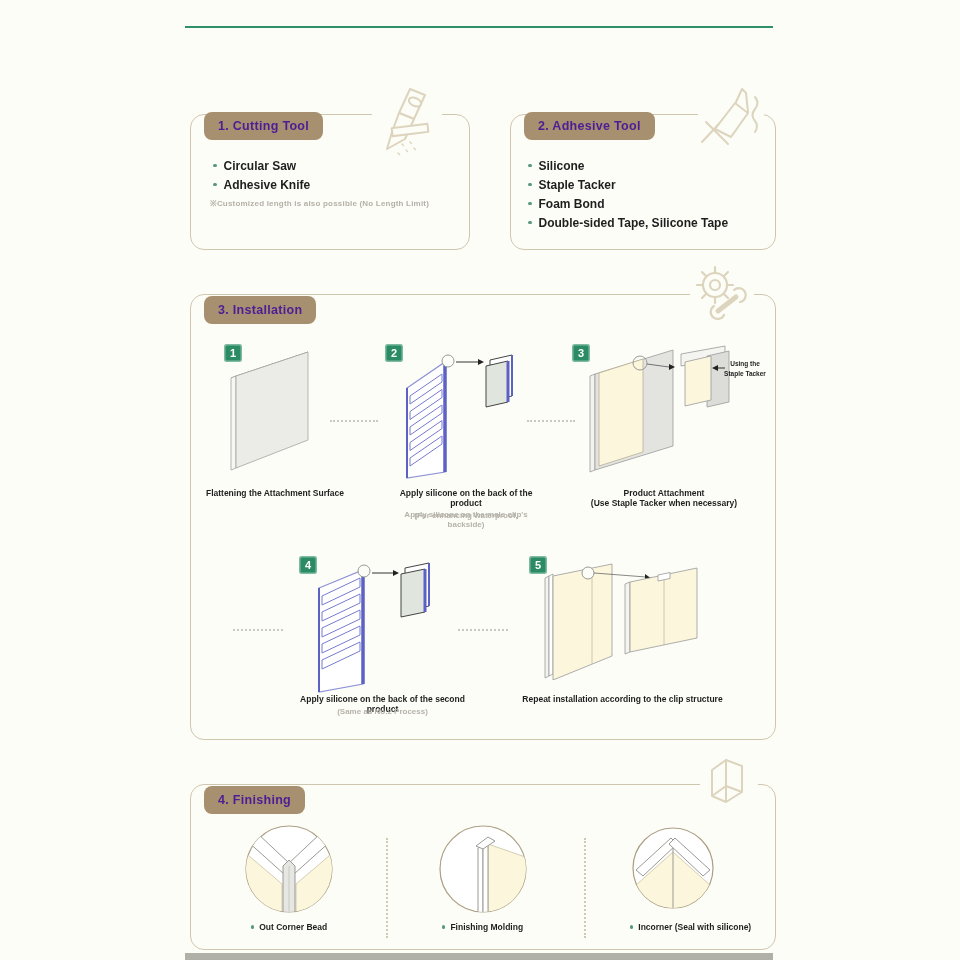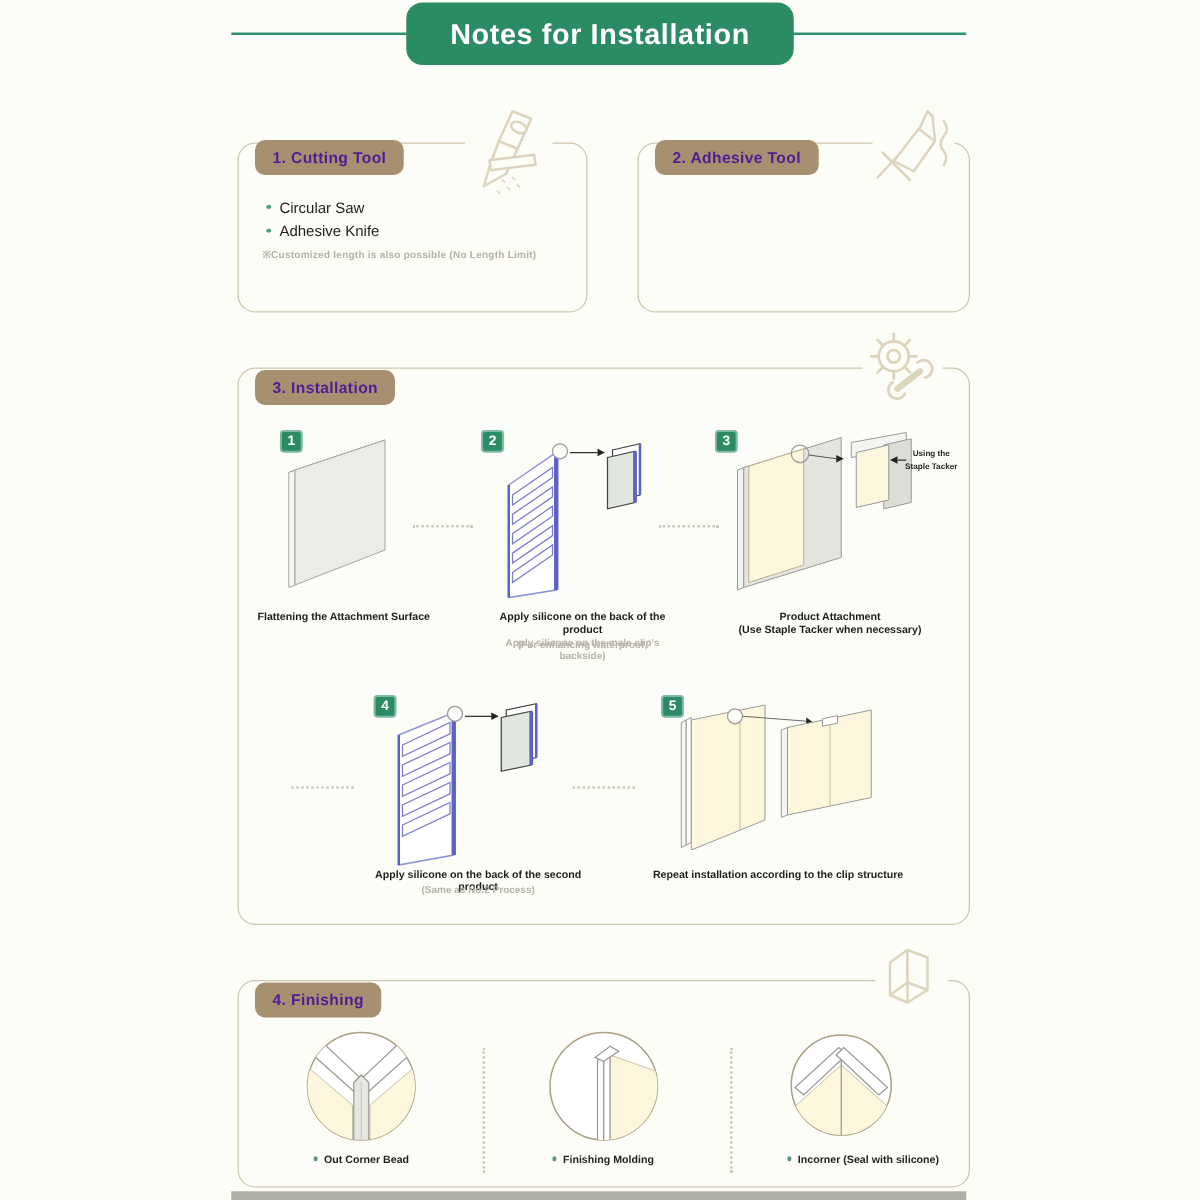--- a/index.html
+++ b/index.html
@@ -19,21 +19,21 @@
   
   .card { position:absolute; border:1.5px solid #cfc6ae; border-radius:14px; }
   .seclabel {
     position:absolute; background:#a69070; color:#4c1d95; font-weight:bold;
     font-size:12.5px; height:28px; line-height:28px; padding:0 14px;
     border-radius:8px; letter-spacing:.3px; white-space:nowrap;
   }
   
   .toollist { position:absolute; }
   .toolitem { display:flex; align-items:center; gap:7px; height:15px; margin-bottom:4px;
-              font-size:12px; font-weight:normal; color:#1e1e1e; }
+              font-size:12px; font-weight:bold; color:#1e1e1e; }
   .dot { width:3.5px; height:3.5px; border-radius:50%; background:#58987f; flex:0 0 auto; }
   .note { position:absolute; font-size:8px; font-weight:bold; color:#b3b1a8; letter-spacing:.2px; }
   
   .badge {
     position:absolute; width:18px; height:18px; background:#2b8c64; color:#fff;
     font-size:11px; font-weight:bold; text-align:center; line-height:18px; border-radius:3px;
     box-shadow: inset 0 0 0 1.5px rgba(255,255,255,.4);
   }
   .diagram { position:absolute; }
   .caption { position:absolute; font-size:8.5px; font-weight:bold; color:#1e1e1e; text-align:center; line-height:10px; }
@@ -46,21 +46,20 @@
             font-size:8.5px; font-weight:bold; color:#1e1e1e; }
   .icon { position:absolute; background:#fdfdf7; }
   .bottombar { position:absolute; left:185px; top:953px; width:588px; height:7px; background:#b0b0a8; }
 </style>
 </head>
 <body>
 
 <div id="page">
 
   <div class="header-line"></div>
-  <div class="header-pill">Notes for Installation</div>
 
   <div class="card" style="left:190px; top:114px; width:280px; height:136px;"></div>
   <div class="icon" style="left:372px; top:84px; width:70px; height:76px;">
     <svg width="70" height="76" viewBox="0 0 70 76">
       <g fill="#fdfdf7" stroke="#dcd4bd" stroke-width="2" stroke-linejoin="round">
         <path d="M38 5 L53 11 L42 35 L27 29 Z"></path>
         <ellipse cx="43" cy="18" rx="6.5" ry="4" transform="rotate(24 43 18)"></ellipse>
         <path d="M27 29 L42 35 L33 55 L15 65 L20 48 Z"></path>
         <rect x="20" y="42" width="36" height="8" transform="rotate(-7 38 46)"></rect>
       </g>
@@ -87,20 +86,38 @@
     <svg width="66" height="70" viewBox="0 0 66 70">
       <g fill="#fdfdf7" stroke="#dcd4bd" stroke-width="2" stroke-linejoin="round" stroke-linecap="round">
         <path d="M8 38 L30 60 M4 58 L32 28" fill="none"></path>
         <path d="M17 45 L37 19 L50 29 L33 53 Z"></path>
         <path d="M38 18 L44 5 L48 9 L50 28"></path>
         <path d="M57 13 q5 6 0 12 q-5 6 0 12 q4 5 0 11" fill="none"></path>
       </g>
     </svg>
   </div>
   <div class="seclabel" style="left:524px; top:112px;">2. Adhesive Tool</div>
+  <div class="toollist" style="left:528px; top:158px;">
+    <div class="toolitem">
+      <span class="dot"></span>
+      <span>Silicone</span>
+    </div>
+    <div class="toolitem">
+      <span class="dot"></span>
+      <span>Staple Tacker</span>
+    </div>
+    <div class="toolitem">
+      <span class="dot"></span>
+      <span>Foam Bond</span>
+    </div>
+    <div class="toolitem">
+      <span class="dot"></span>
+      <span>Double-sided Tape, Silicone Tape</span>
+    </div>
+  </div>
 
   <div class="card" style="left:190px; top:294px; width:586px; height:446px;"></div>
   <div class="icon" style="left:690px; top:264px; width:64px; height:62px;">
     <svg width="64" height="62" viewBox="0 0 64 62">
       <g fill="none" stroke="#dcd4bd" stroke-width="2.2" stroke-linecap="round">
         <circle cx="25" cy="21" r="12"></circle>
         <circle cx="25" cy="21" r="5"></circle>
         <path d="M25 3 v6 M25 33 v6 M7 21 h6 M37 21 h6 M12 8 l4 4 M34 30 l4 4 M38 8 l-4 4 M16 30 l-4 4"></path>
         <path d="M28 47 L46 33" stroke-width="5"></path>
         <path d="M44 26 a7 7 0 1 1 6 12 M24 42 a7 7 0 1 0 10 9"></path>

